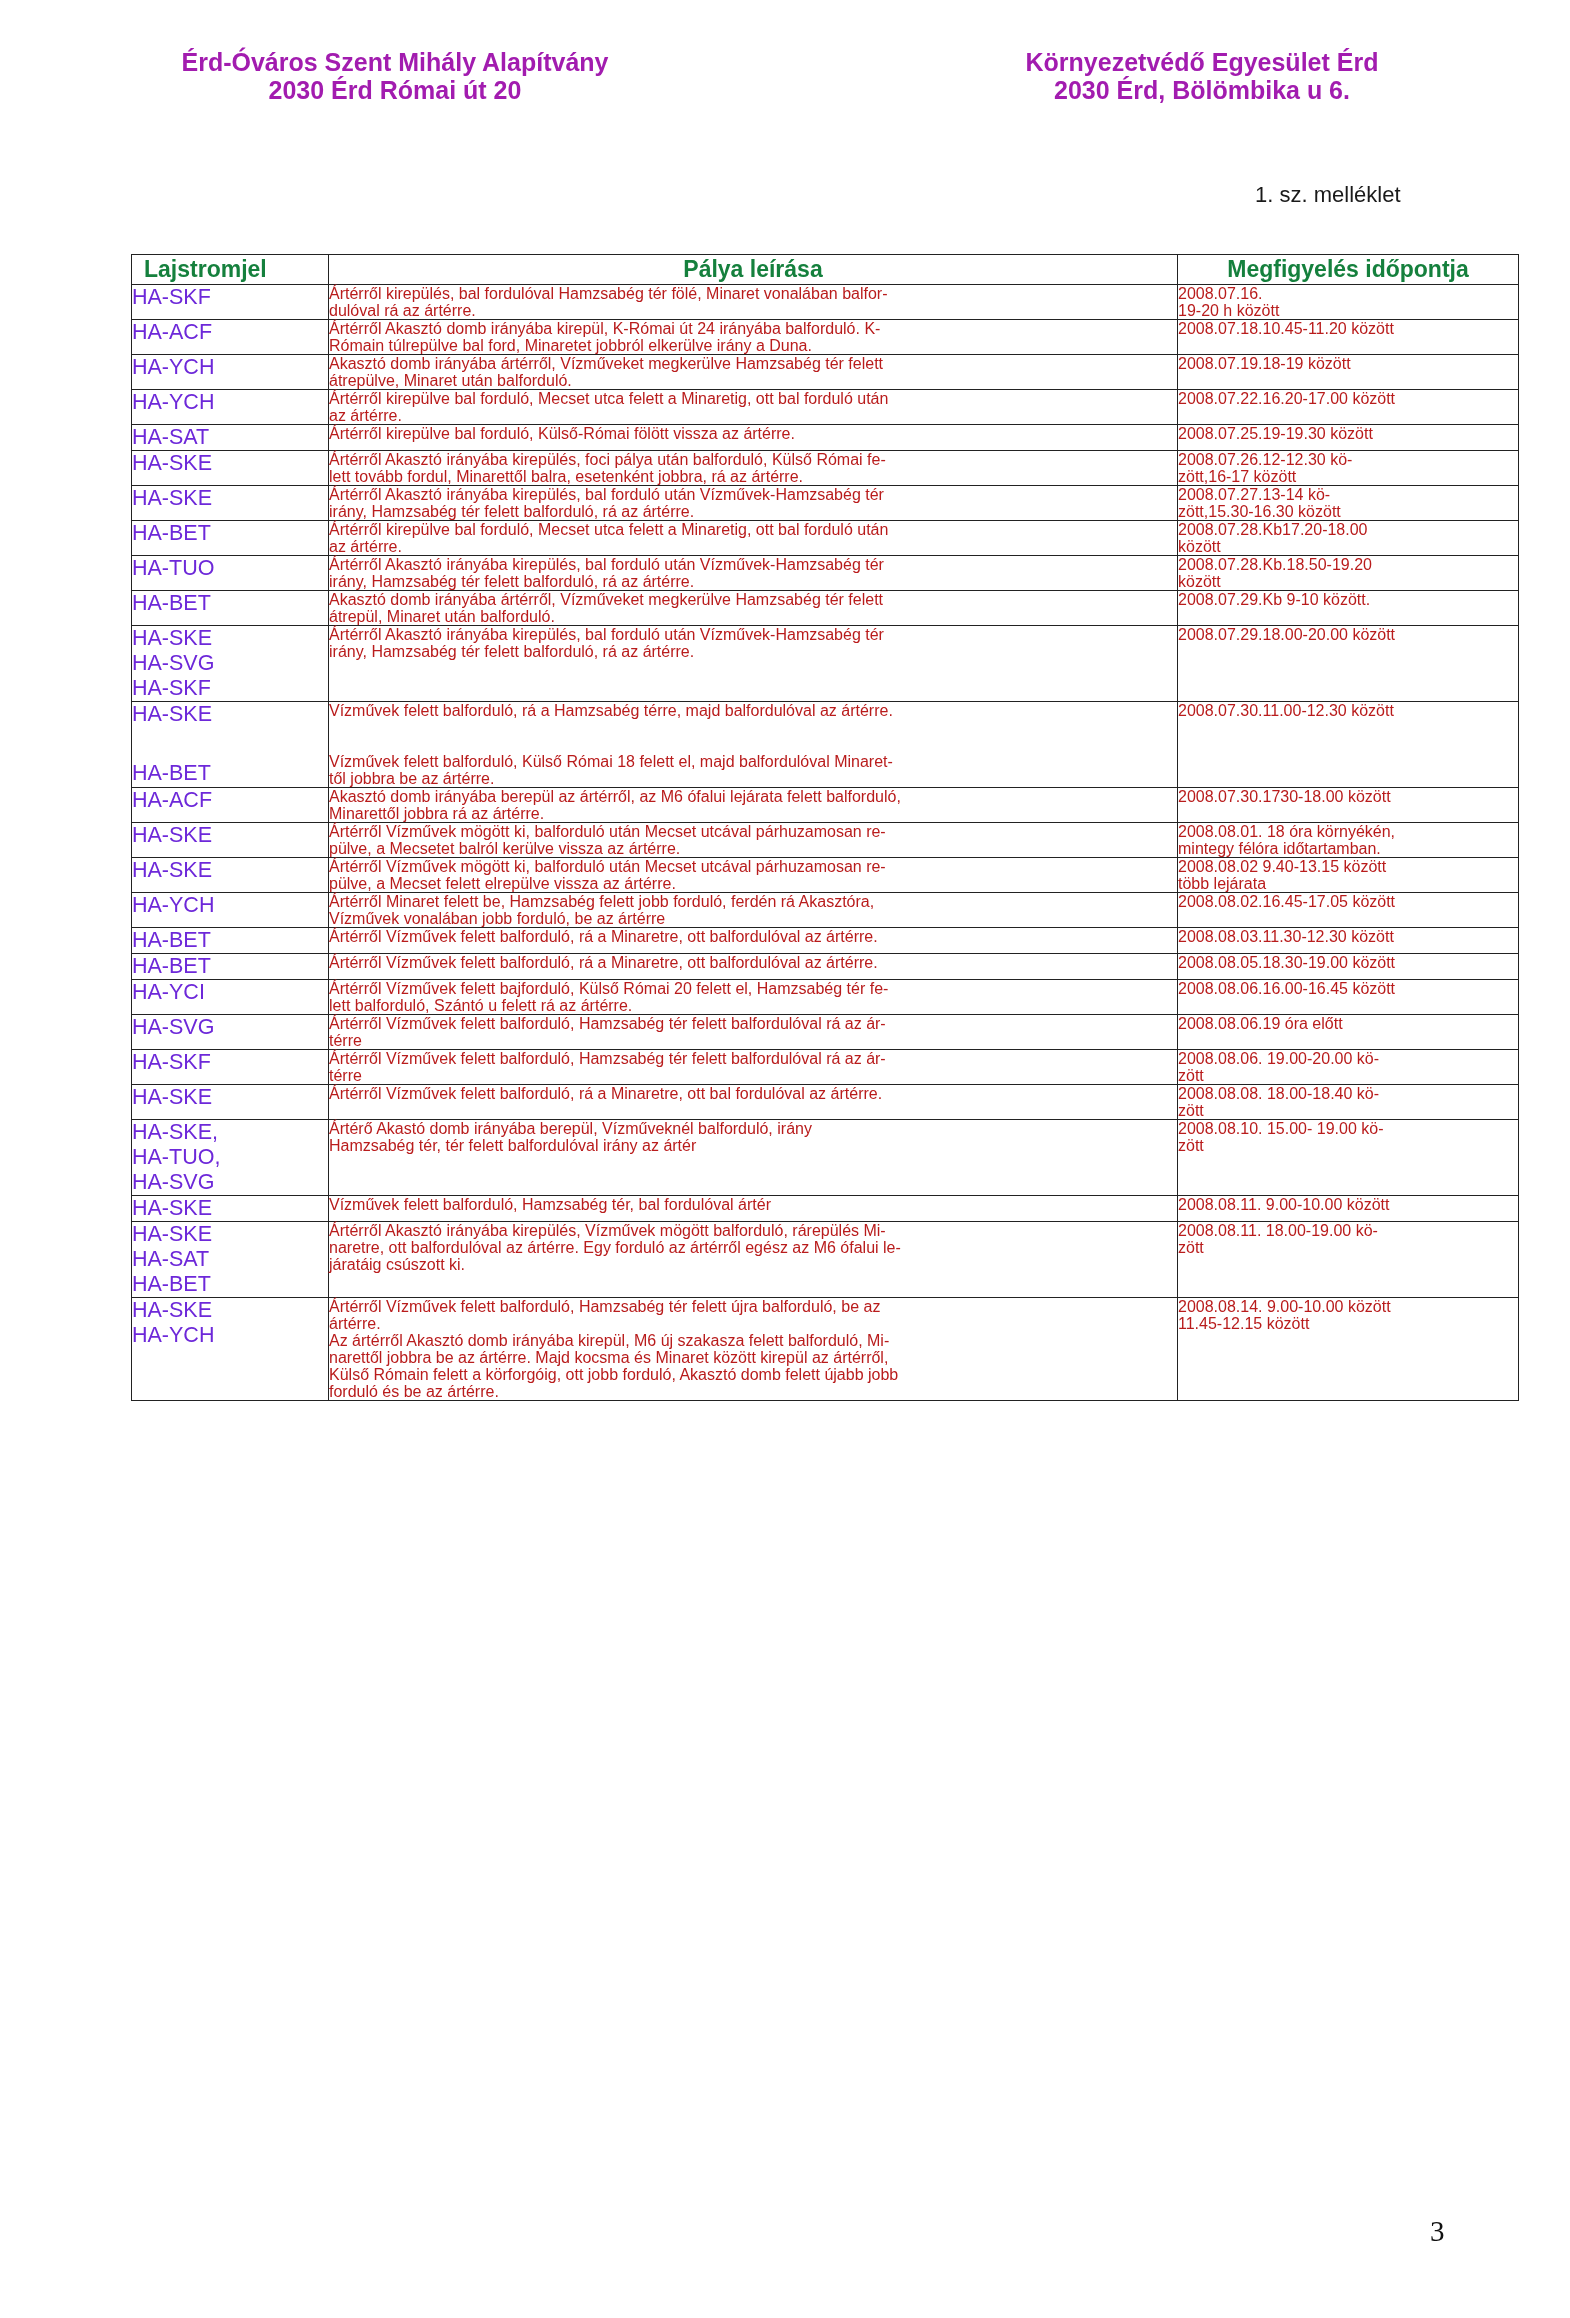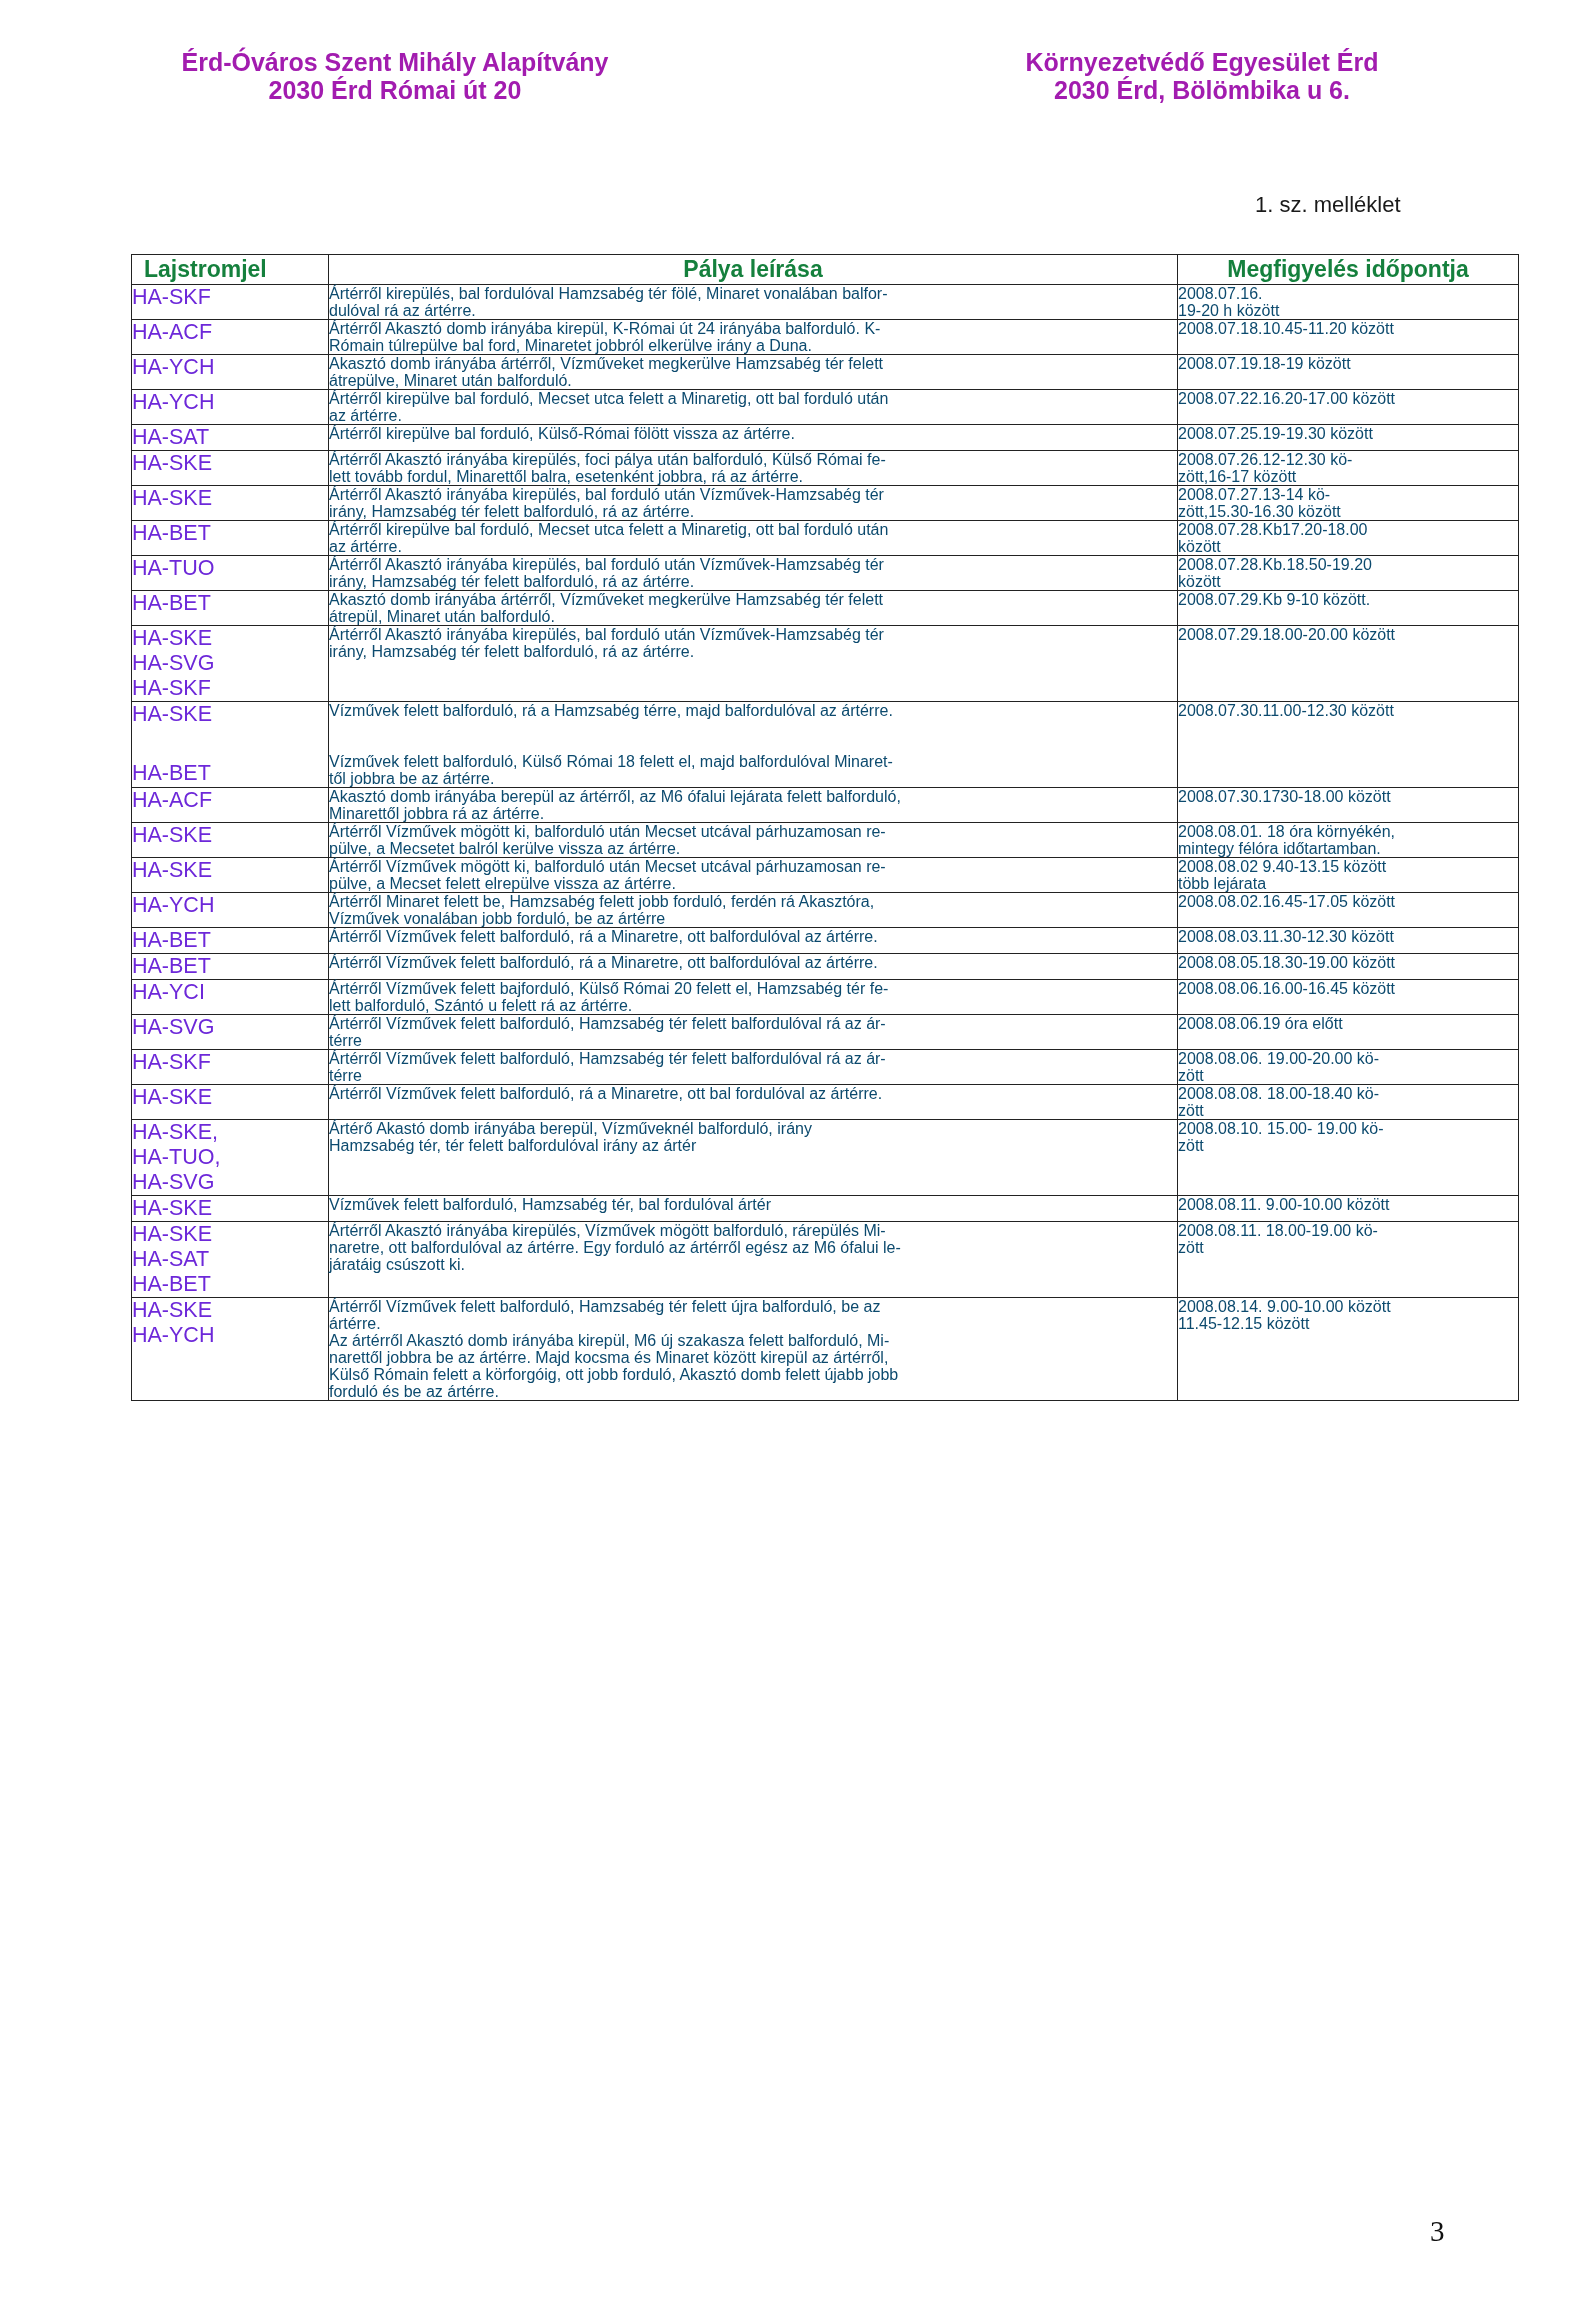--- a/index.html
+++ b/index.html
@@ -7,21 +7,21 @@
     width: 1570px; height: 2319px; position: relative; overflow: hidden;
     font-family: "Liberation Sans", sans-serif; color: #111;
   }
   .org {
     position: absolute; top: 48px; text-align: center;
     font-weight: bold; font-size: 25px; line-height: 28px; color: #a21caf;
   }
   .org.left { left: 129px; width: 532px; }
   .org.right { left: 936px; width: 532px; }
   .annex {
-    position: absolute; top: 192px; left: 1255px;
+    position: absolute; top: 182px; left: 1255px;
     font-size: 22px; color: #1a1a1a;
   }
   table.log {
     position: absolute; left: 131px; top: 254px; width: 1386px;
     border-collapse: collapse; table-layout: fixed;
   }
   table.log col.c1 { width: 197px; }
   table.log col.c2 { width: 849px; }
   table.log col.c3 { width: 341px; }
   table.log th, table.log td {
@@ -29,21 +29,21 @@
   }
   table.log th {
     font-weight: bold; font-size: 23px; line-height: 29px; height: 29px;
     text-align: center; color: #15803d;
   }
   table.log th.h1 { text-align: left; padding-left: 12px; }
   td.reg {
     font-size: 21.5px; line-height: 25px; padding: 2.6px 0 0 12px; color: #6d28d9;
   }
   td.desc, td.time {
-    font-size: 16px; line-height: 17px; padding: 3.4px 6.9px 2.6px 10.3px; color: #0c4a6e;
+    font-size: 16px; line-height: 17px; padding: 3.4px 6.9px 2.6px 10.3px; color: #b91c1c;
   }
   td.time { padding-left: 10.3px; }
   .reg span, .desc span, .time span { display: block; }
   .gap { height: 34px; }
   .pageno {
     position: absolute; left: 1430px; top: 2215px;
     font-family: "Liberation Serif", serif; font-size: 29px; color: #111;
   }
 </style>
 </head>

